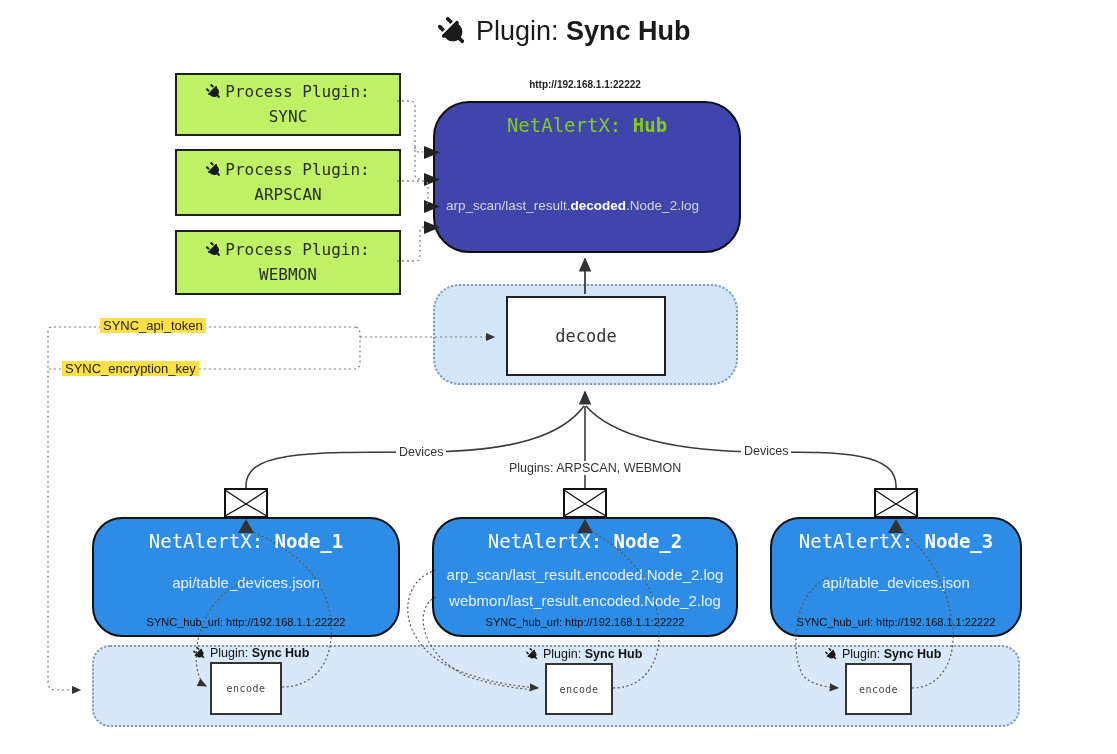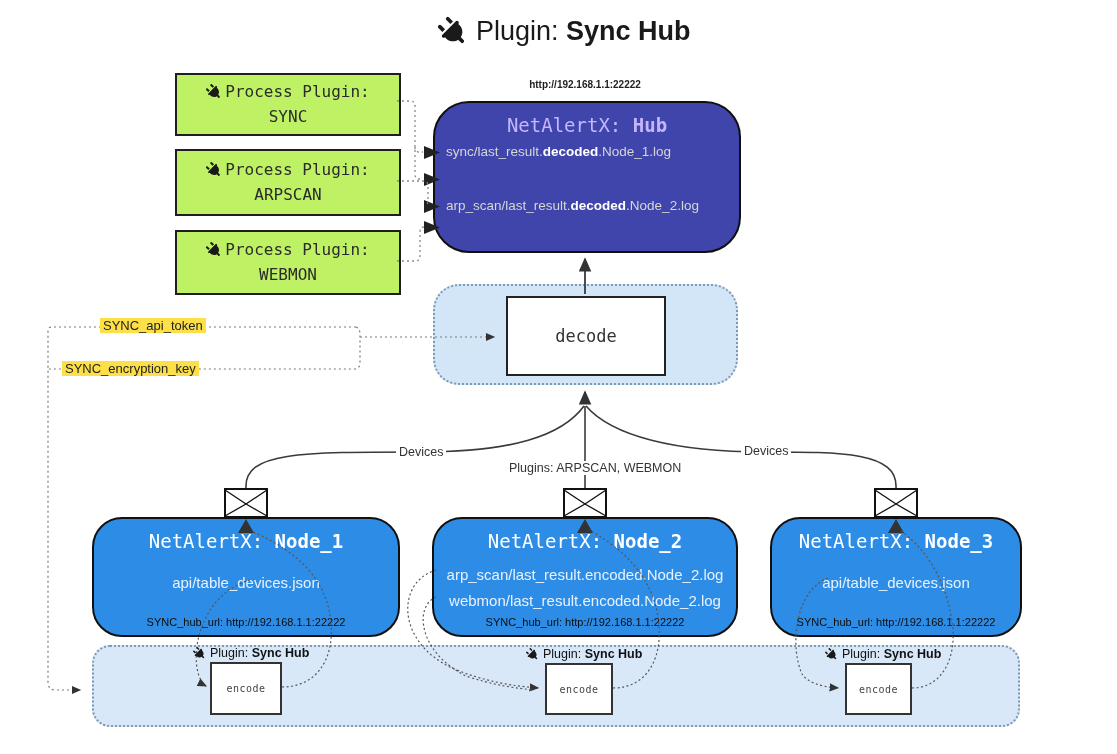--- a/index.html
+++ b/index.html
@@ -20,21 +20,21 @@
   .pbox .plug{width:16px;height:16px;}
   #pbox-sync{top:73px;height:59px;}
   #pbox-arpscan{top:149px;height:63px;}
   #pbox-webmon{top:230px;height:61px;}
 
   
   .hub-url{left:433px;top:79px;width:304px;text-align:center;font-size:10px;font-weight:600;color:#222;z-index:2;}
   .hub{left:433px;top:101px;width:304px;height:148px;background:#3f45ab;border:2px solid #101010;
        border-radius:36px;z-index:1;}
   .hub-title{position:absolute;top:11px;width:100%;text-align:center;
-             font-family:"DejaVu Sans Mono",monospace;font-size:19px;color:#c4b5fd;}
+             font-family:"DejaVu Sans Mono",monospace;font-size:19px;color:#84cc16;}
   .hub-log{position:absolute;left:13px;width:285px;font-size:13.5px;color:#d6d6d6;white-space:nowrap;}
   .hub-log b{color:#fff;}
   #hlog0{top:144px;} #hlog1{top:171px;} #hlog2{top:198px;} #hlog3{top:219px;}
   .hub-log{top:auto;} 
   #hlog0,#hlog1,#hlog2,#hlog3{left:446px;z-index:2;}
 
   
   .decode-panel{left:433px;top:284px;width:305px;height:101px;background:#d2e6f8;
                 border:2px dotted #7e9ab3;border-radius:26px;box-sizing:border-box;z-index:1;}
   .decode-box{left:506px;top:296px;width:160px;height:80px;background:#fff;border:2.5px solid #222;
@@ -138,21 +138,20 @@
         </span>
     <span>Process Plugin:</span>
       </span>
     <span>WEBMON</span>
   </div>
 
   <div class="abs hub-url">http://192.168.1.1:22222</div>
   <div class="abs hub" id="hub-box">
     <div class="hub-title"><span>NetAlertX: </span><b>Hub</b></div>
   </div>
-  <div class="abs hub-log" id="hlog0"><span>sync/last_result.</span><b>decoded</b><span>.Node_1.log</span></div>
   <div class="abs hub-log" id="hlog2"><span>arp_scan/last_result.</span><b>decoded</b><span>.Node_2.log</span></div>
 
   <div class="abs decode-panel"></div>
   <div class="abs decode-box">decode</div>
 
   <div class="abs line-label" id="lbl-api">SYNC_api_token</div>
   <div class="abs line-label" id="lbl-key">SYNC_encryption_key</div>
 
   <div class="abs edge-label" id="lbl-dev-l">Devices</div>
   <div class="abs edge-label" id="lbl-plug-mid">Plugins: ARPSCAN, WEBMON</div>

